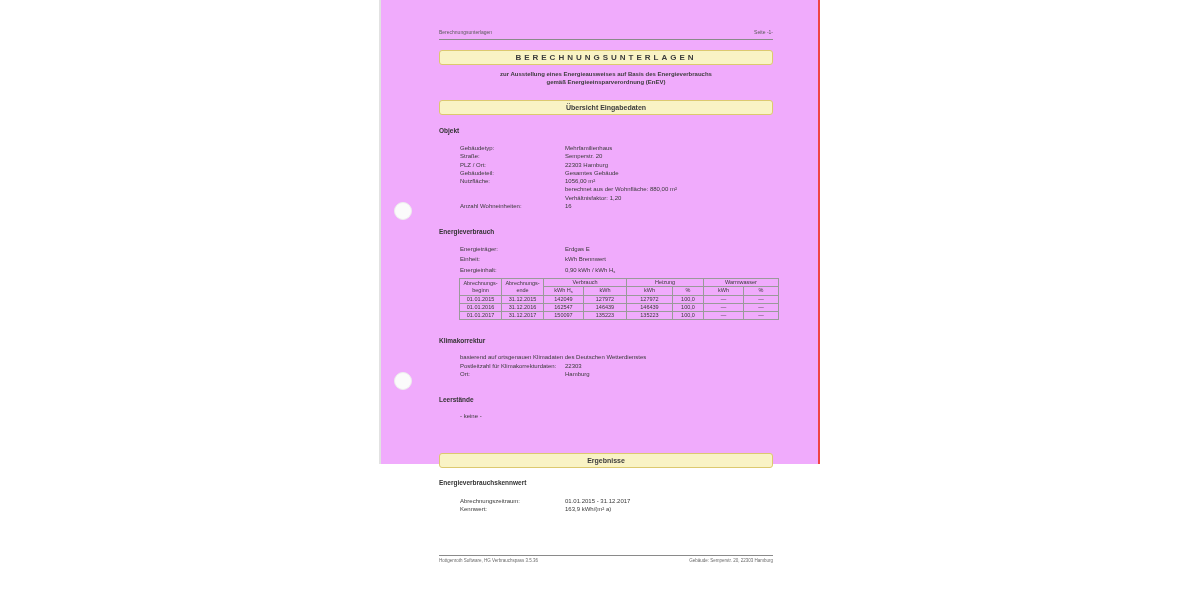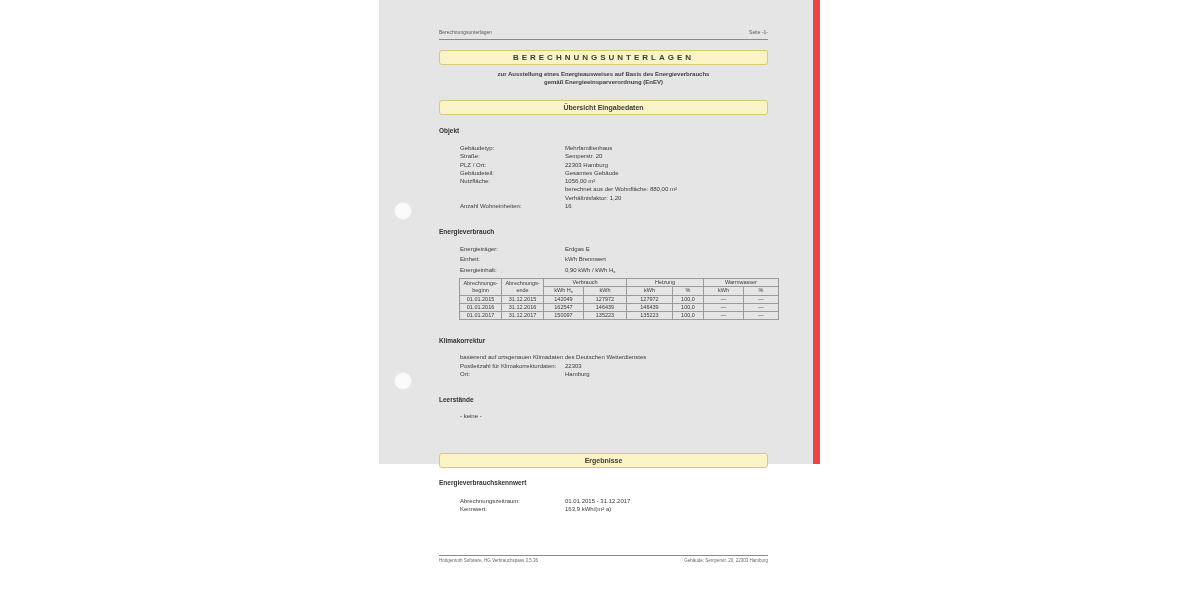--- a/index.html
+++ b/index.html
@@ -2,22 +2,22 @@
 <html><head>
 <meta charset="utf-8">
 <style>
   * { margin:0; padding:0; box-sizing:border-box; }
   html,body { width:1200px; height:600px; background:#ffffff; overflow:hidden;
               font-family:"Liberation Sans", sans-serif; color:#3a3a3a; }
   .stage { position:relative; width:1200px; height:600px; }
 
   .page {
     position:absolute; left:379px; top:0; width:441px; height:464px;
-    background:#e5e5e5;
-    border-left:2px solid #e2e2e2; border-right:7px solid #ef4444;
+    background:#f0abfc;
+    border-left:2px solid #e2e2e2; border-right:2px solid #ef4444;
   }
 
   
   .hole {
     position:absolute; left:13px; width:18px; height:18px; border-radius:50%;
     border:1px solid #ededed; background:#fbfbfb;
   }
   .hole.h1 { top:202px; } .hole.h2 { top:372px; }
 
   .doc-header {

